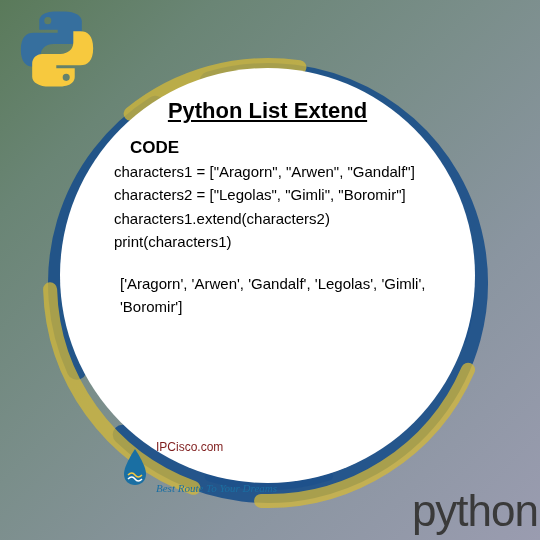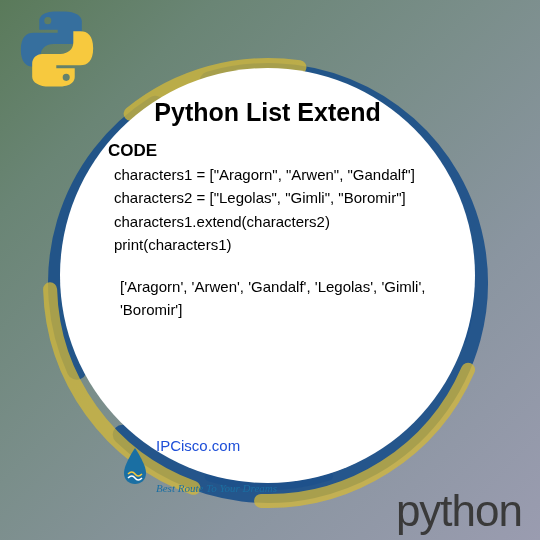--- a/index.html
+++ b/index.html
@@ -32,33 +32,34 @@
       left: 60px;
       width: 415px;
       height: 415px;
       background: #ffffff;
       border-radius: 50%;
       display: flex;
       flex-direction: column;
       padding: 30px 28px 20px 48px;
     }
     .title {
-      font-size: 25px;
+      font-size: 22px;
       font-weight: bold;
       color: #000;
       text-align: center;
       margin-bottom: 14px;
       margin-left: -20px;
+      text-decoration: underline;
     }
     .section-label {
       font-size: 17px;
       font-weight: bold;
       color: #000;
       margin-bottom: 2px;
-      margin-left: 0;
+      margin-left: 22px;
     }
     .code-block {
       font-size: 15px;
       color: #000;
       line-height: 1.55;
       margin-bottom: 20px;
       margin-left: 6px;
       white-space: pre-wrap;
     }
     .output-block {
@@ -78,35 +79,35 @@
     .drop-icon {
       width: 30px;
       height: 40px;
       position: relative;
     }
     .ipcisco-text {
       display: flex;
       flex-direction: column;
     }
     .ipcisco-main {
-      font-size: 15px;
-      color: #1d4ed8;
+      font-size: 12px;
+      color: #7f1d1d;
       font-weight: 500;
     }
     .ipcisco-tagline {
       font-size: 11px;
       color: #1a6fa3;
       font-style: italic;
       font-family: cursive;
       margin-top: 28px;
     }
     .python-text {
       position: absolute;
       bottom: 4px;
-      right: 18px;
+      right: 2px;
       font-size: 44px;
       color: #3a3a3a;
       font-family: 'Segoe UI', Arial, sans-serif;
       letter-spacing: -1px;
       font-weight: 400;
       margin-top: 16px;
     }
   </style>
 </head>
 <body>

